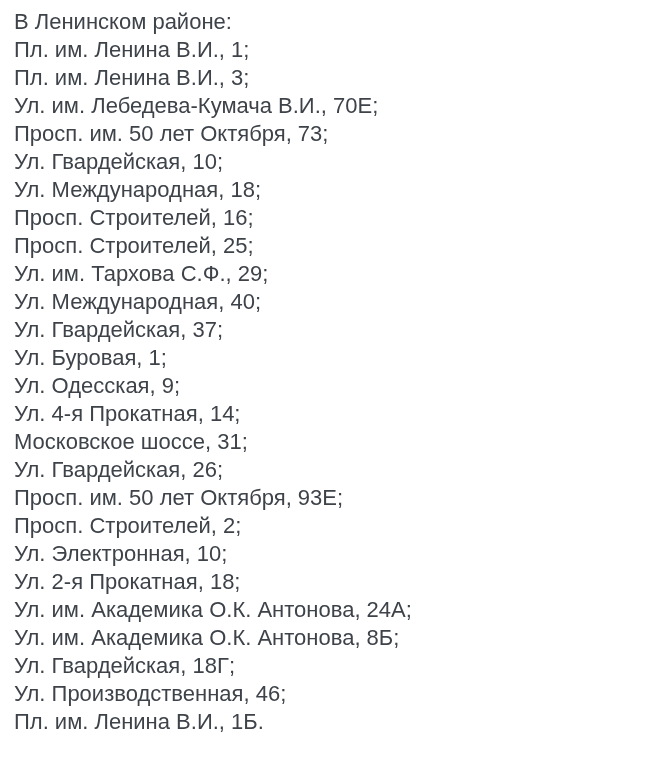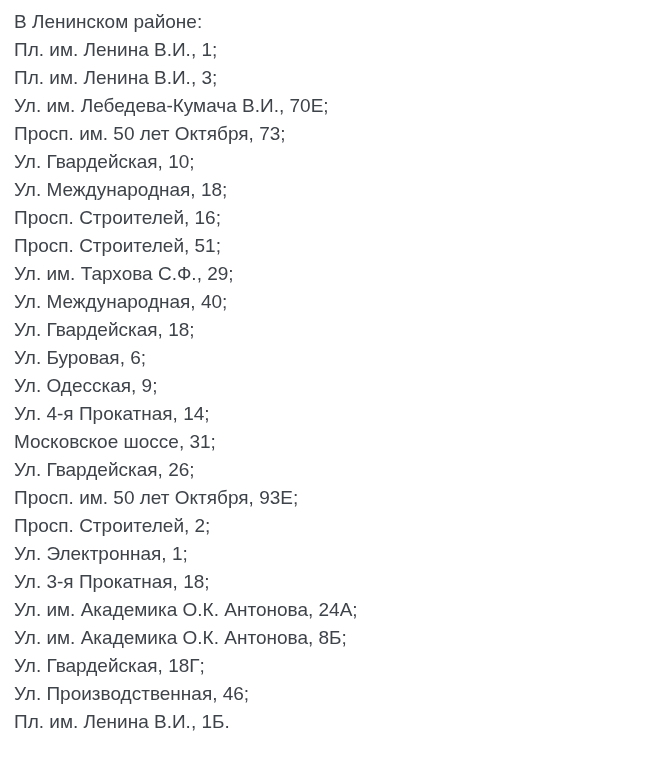--- a/index.html
+++ b/index.html
@@ -8,21 +8,21 @@
   }
   body {
     width: 661px;
     height: 777px;
     background: #ffffff;
     overflow: hidden;
   }
   .article {
     padding: 8px 20px 0 14px;
     font-family: "Liberation Sans", sans-serif;
-    font-size: 19px;
+    font-size: 22px;
     color: #3e434a;
   }
   .line {
     margin: 0;
     height: 28px;
     line-height: 28px;
     white-space: nowrap;
     font-weight: 400;
   }
 </style>
@@ -33,32 +33,32 @@
   <p class="line">В Ленинском районе:</p>
   <div>
 
   <p class="line">Пл. им. Ленина В.И., 1;</p>
       <p class="line">Пл. им. Ленина В.И., 3;</p>
       <p class="line">Ул. им. Лебедева-Кумача В.И., 70Е;</p>
       <p class="line">Просп. им. 50 лет Октября, 73;</p>
       <p class="line">Ул. Гвардейская, 10;</p>
       <p class="line">Ул. Международная, 18;</p>
       <p class="line">Просп. Строителей, 16;</p>
-      <p class="line">Просп. Строителей, 51;</p>
+      <p class="line">Просп. Строителей, 25;</p>
       <p class="line">Ул. им. Тархова С.Ф., 29;</p>
       <p class="line">Ул. Международная, 40;</p>
-      <p class="line">Ул. Гвардейская, 18;</p>
-      <p class="line">Ул. Буровая, 6;</p>
+      <p class="line">Ул. Гвардейская, 37;</p>
+      <p class="line">Ул. Буровая, 1;</p>
       <p class="line">Ул. Одесская, 9;</p>
       <p class="line">Ул. 4-я Прокатная, 14;</p>
       <p class="line">Московское шоссе, 31;</p>
       <p class="line">Ул. Гвардейская, 26;</p>
       <p class="line">Просп. им. 50 лет Октября, 93Е;</p>
       <p class="line">Просп. Строителей, 2;</p>
-      <p class="line">Ул. Электронная, 1;</p>
-      <p class="line">Ул. 3-я Прокатная, 18;</p>
+      <p class="line">Ул. Электронная, 10;</p>
+      <p class="line">Ул. 2-я Прокатная, 18;</p>
       <p class="line">Ул. им. Академика О.К. Антонова, 24А;</p>
       <p class="line">Ул. им. Академика О.К. Антонова, 8Б;</p>
       <p class="line">Ул. Гвардейская, 18Г;</p>
       <p class="line">Ул. Производственная, 46;</p>
       <p class="line">Пл. им. Ленина В.И., 1Б.</p>
     </div>
 </div>
 
 </body></html>

